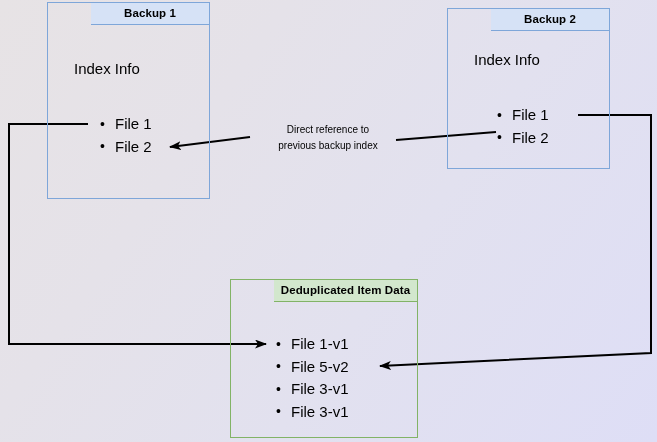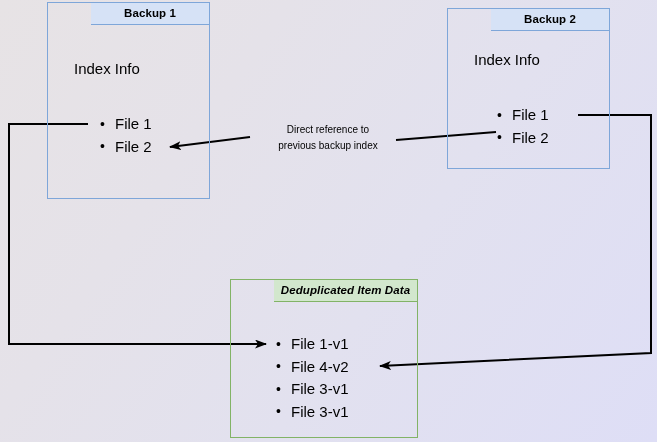--- a/index.html
+++ b/index.html
@@ -28,21 +28,20 @@
     pointer-events: none;
   }
   .box {
     position: absolute;
     box-sizing: border-box;
     border: 1px solid #7ea6d9;
     background: transparent;
   }
   .box-green {
     border-color: #82b366;
-    font-style: italic;
   }
   .box-header {
     box-sizing: border-box;
     height: 22px;
     line-height: 21px;
     text-align: center;
     font-size: 11.5px;
     font-weight: bold;
     background: #d6e2f6;
     border-bottom: 1px solid #7ea6d9;
@@ -123,21 +122,21 @@
   <ul class="item-list" style="left:497px; top:104px;">
     <li>File 1</li>
     <li>File 2</li>
   </ul>
 
   <div class="box box-green" style="left:230px; top:279px; width:188px; height:159px;">
     <div class="box-header">Deduplicated Item Data</div>
   </div>
   <ul class="item-list" style="left:276px; top:333px;text-align:center;">
     <li>File 1-v1</li>
-    <li>File 4-v2</li>
+    <li>File 5-v2</li>
     <li>File 3-v1</li>
     <li>File 3-v1</li>
   </ul>
 
   <div class="edge-label" style="left:248px; top:122px; width:160px;">Direct reference to
 previous backup index</div>
 
 </div>
 
 </body></html>

